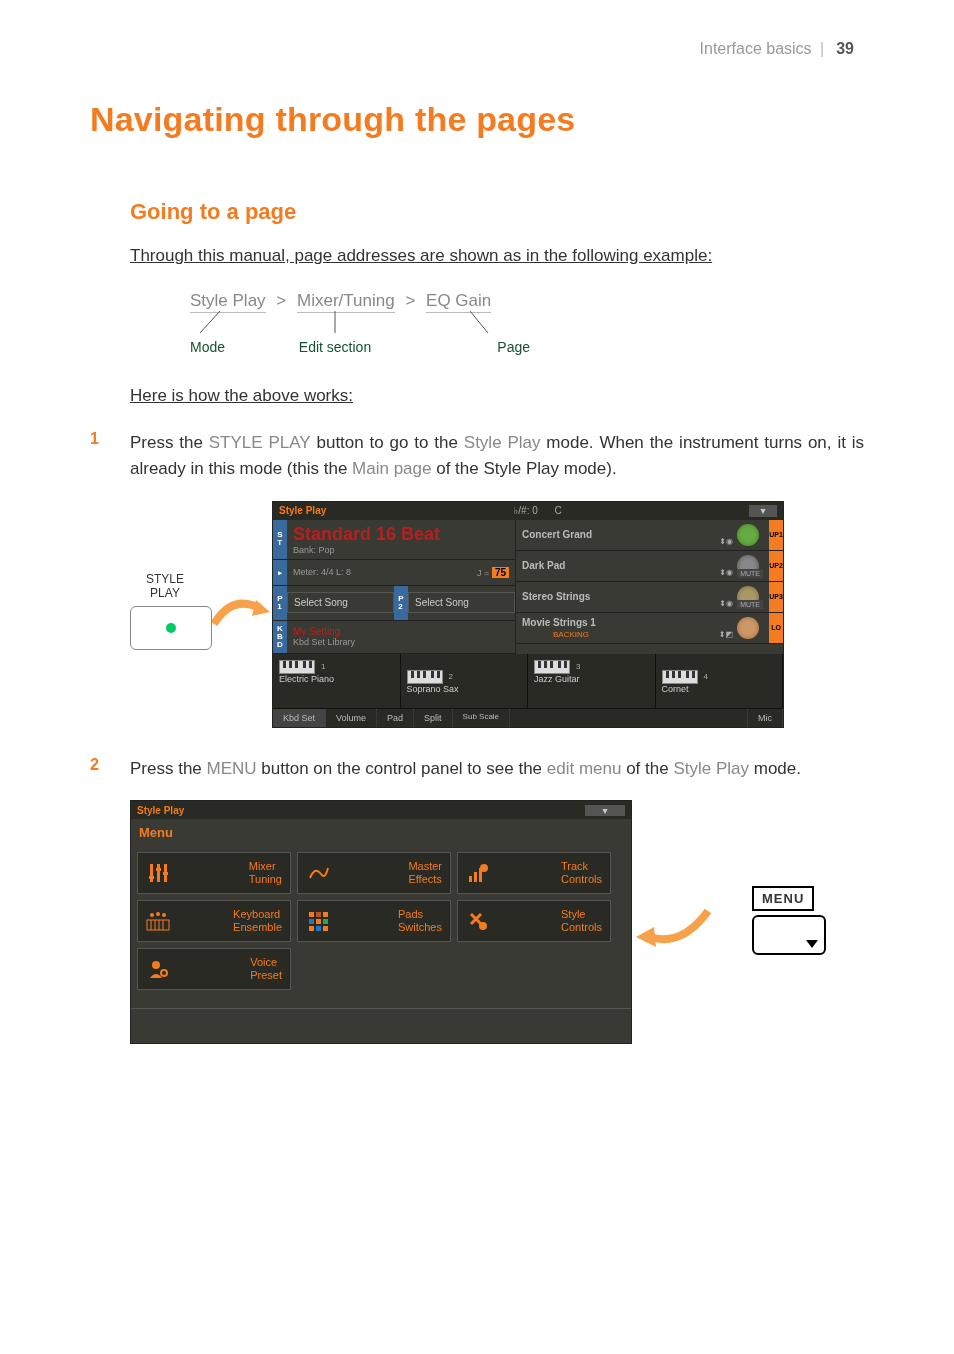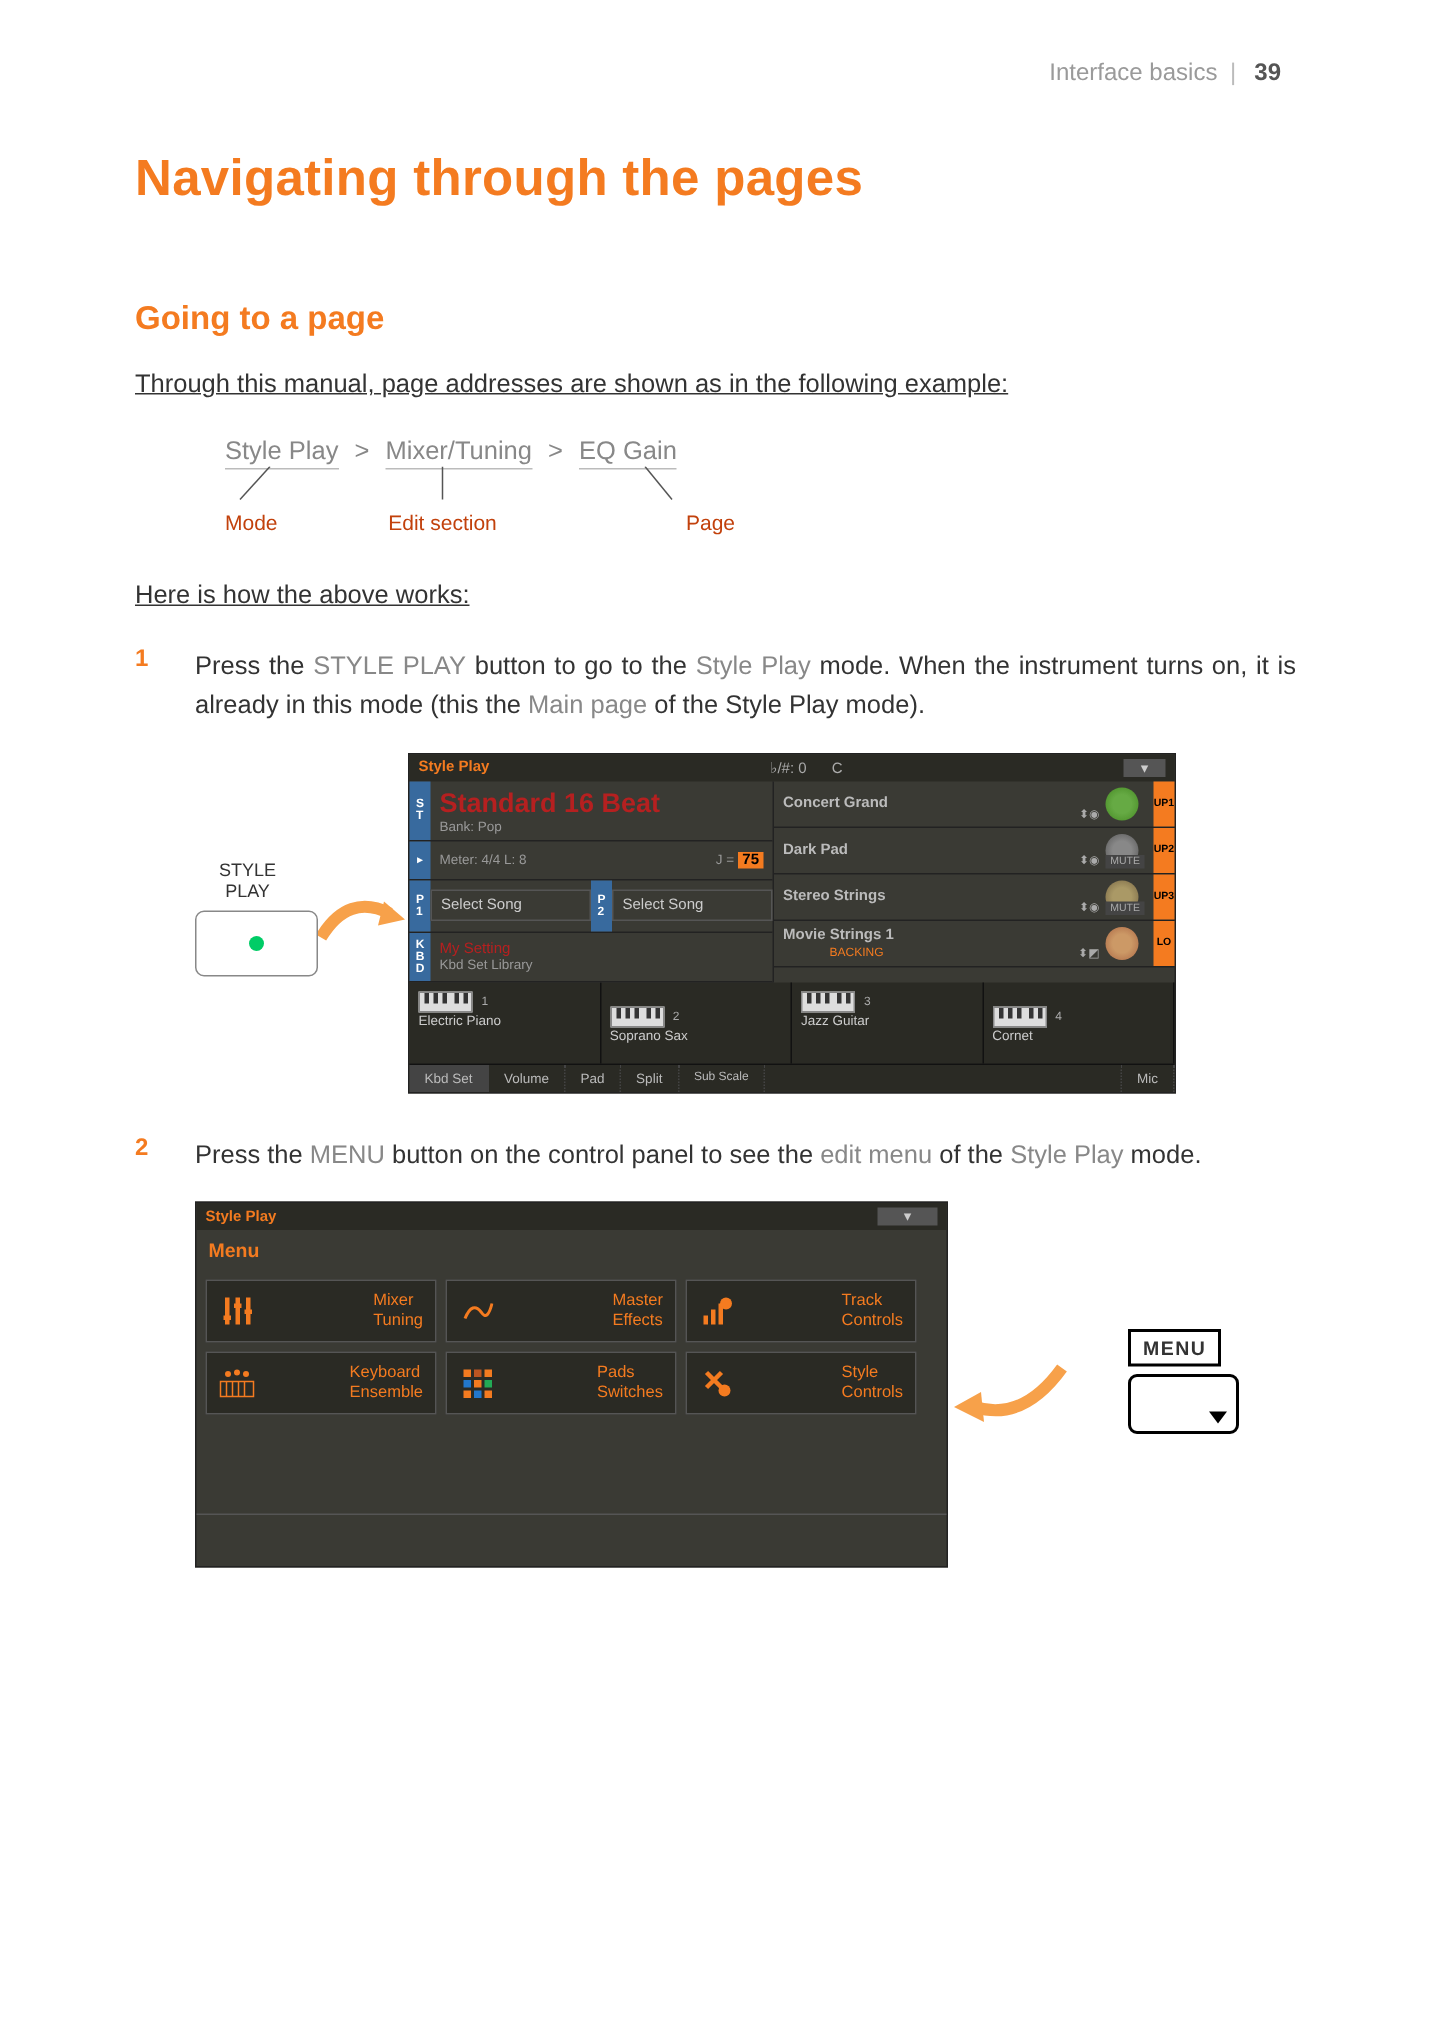--- a/index.html
+++ b/index.html
@@ -3,21 +3,21 @@
 <meta charset="utf-8">
 <style>
   html,body{margin:0;padding:0;background:#fff;font-family:"Segoe UI",Arial,sans-serif;color:#333;}
   .page{width:954px;min-height:1354px;margin:0;padding:60px 90px 80px 90px;box-sizing:border-box;position:relative;}
   .rh{position:absolute;top:40px;right:100px;font-size:16px;color:#9a9a9a;}
   .rh .pn{color:#555;font-weight:700;margin-left:8px;}
   .rh .bar{color:#bbb;margin:0 4px;}
   h1{color:#f47b20;font-size:34px;font-weight:700;margin:40px 0 60px 0;letter-spacing:.2px;}
   h2{color:#f47b20;font-size:22px;font-weight:600;margin:0 0 18px 0;}
   p.body{font-size:17px;line-height:1.5;margin:0 0 22px 0;text-align:justify;text-decoration:underline;}
-  .ind{}
+  .ind{margin-left:40px;}
   .stepnum{color:#f47b20;font-weight:600;display:inline-block;width:40px;text-align:left;}
   .step{display:flex;align-items:flex-start;margin:0 0 14px 0;}
   .step .txt{flex:1;font-size:17px;line-height:1.55;text-align:justify;}
   .sc{color:#888;font-weight:500;}
   
   .bc-wrap{margin:8px 0 28px 60px;}
   .bc{font-size:17px;color:#888;}
   .bc .sep{margin:0 6px;}
   .bc-u{border-bottom:1px solid #bbb;padding-bottom:2px;}
   
@@ -92,21 +92,21 @@
         <span class="sep">&gt;</span>
         <span class="bc-u">Mixer/Tuning</span>
         <span class="sep">&gt;</span>
         <span class="bc-u">EQ Gain</span>
       </div>
       <svg width="360" height="34">
         <line x1="30" y1="0" x2="10" y2="22" stroke="#555"></line>
         <line x1="145" y1="0" x2="145" y2="22" stroke="#555"></line>
         <line x1="280" y1="0" x2="298" y2="22" stroke="#555"></line>
       </svg>
-      <div style="display:flex;font-size:14px;color:#c2410c;margin-top:-10px;">
+      <div style="display:flex;font-size:14px;color:#14532d;margin-top:-10px;">
         <div style="width:70px;">Mode</div>
         <div style="width:150px;text-align:center;">Edit section</div>
         <div style="width:120px;text-align:right;">Page</div>
       </div>
     </div>
 
     <p class="body">Here is how the above works:</p>
   </div>
 
   <div class="step">
@@ -289,20 +289,30 @@
           </div>
         <div class="mbtn">
             <span class="mic">
               <svg width="22" height="22">
                 <path d="M4 4 L14 14 M14 4 L4 14" stroke="#f47b20" stroke-width="3"></path>
                 <circle cx="16" cy="16" r="4" fill="#f47b20"></circle>
               </svg>
             </span>
             <span class="mtxt">Style<br>Controls</span>
           </div>
+        <div class="mbtn">
+            <span class="mic">
+              <svg width="22" height="22">
+                <circle cx="9" cy="7" r="4" fill="#f47b20"></circle>
+                <path d="M3 20 Q9 12 15 20" fill="#f47b20"></path>
+                <circle cx="17" cy="15" r="3" fill="none" stroke="#f47b20" stroke-width="2"></circle>
+              </svg>
+            </span>
+            <span class="mtxt">Voice<br>Preset</span>
+          </div>
         <div class="mrow-empty"></div>
         <div class="mrow-empty"></div>
       </div>
       <div class="s2-bottom"></div>
     </div>
     <div class="arrow2">
       <svg viewBox="0 0 80 50">
           <path d="M76 4 Q 50 40 18 30" stroke="#f7a14a" stroke-width="8" fill="none"></path>
           <path d="M22 20 L4 30 L24 40 Z" fill="#f7a14a"></path>
         </svg>

